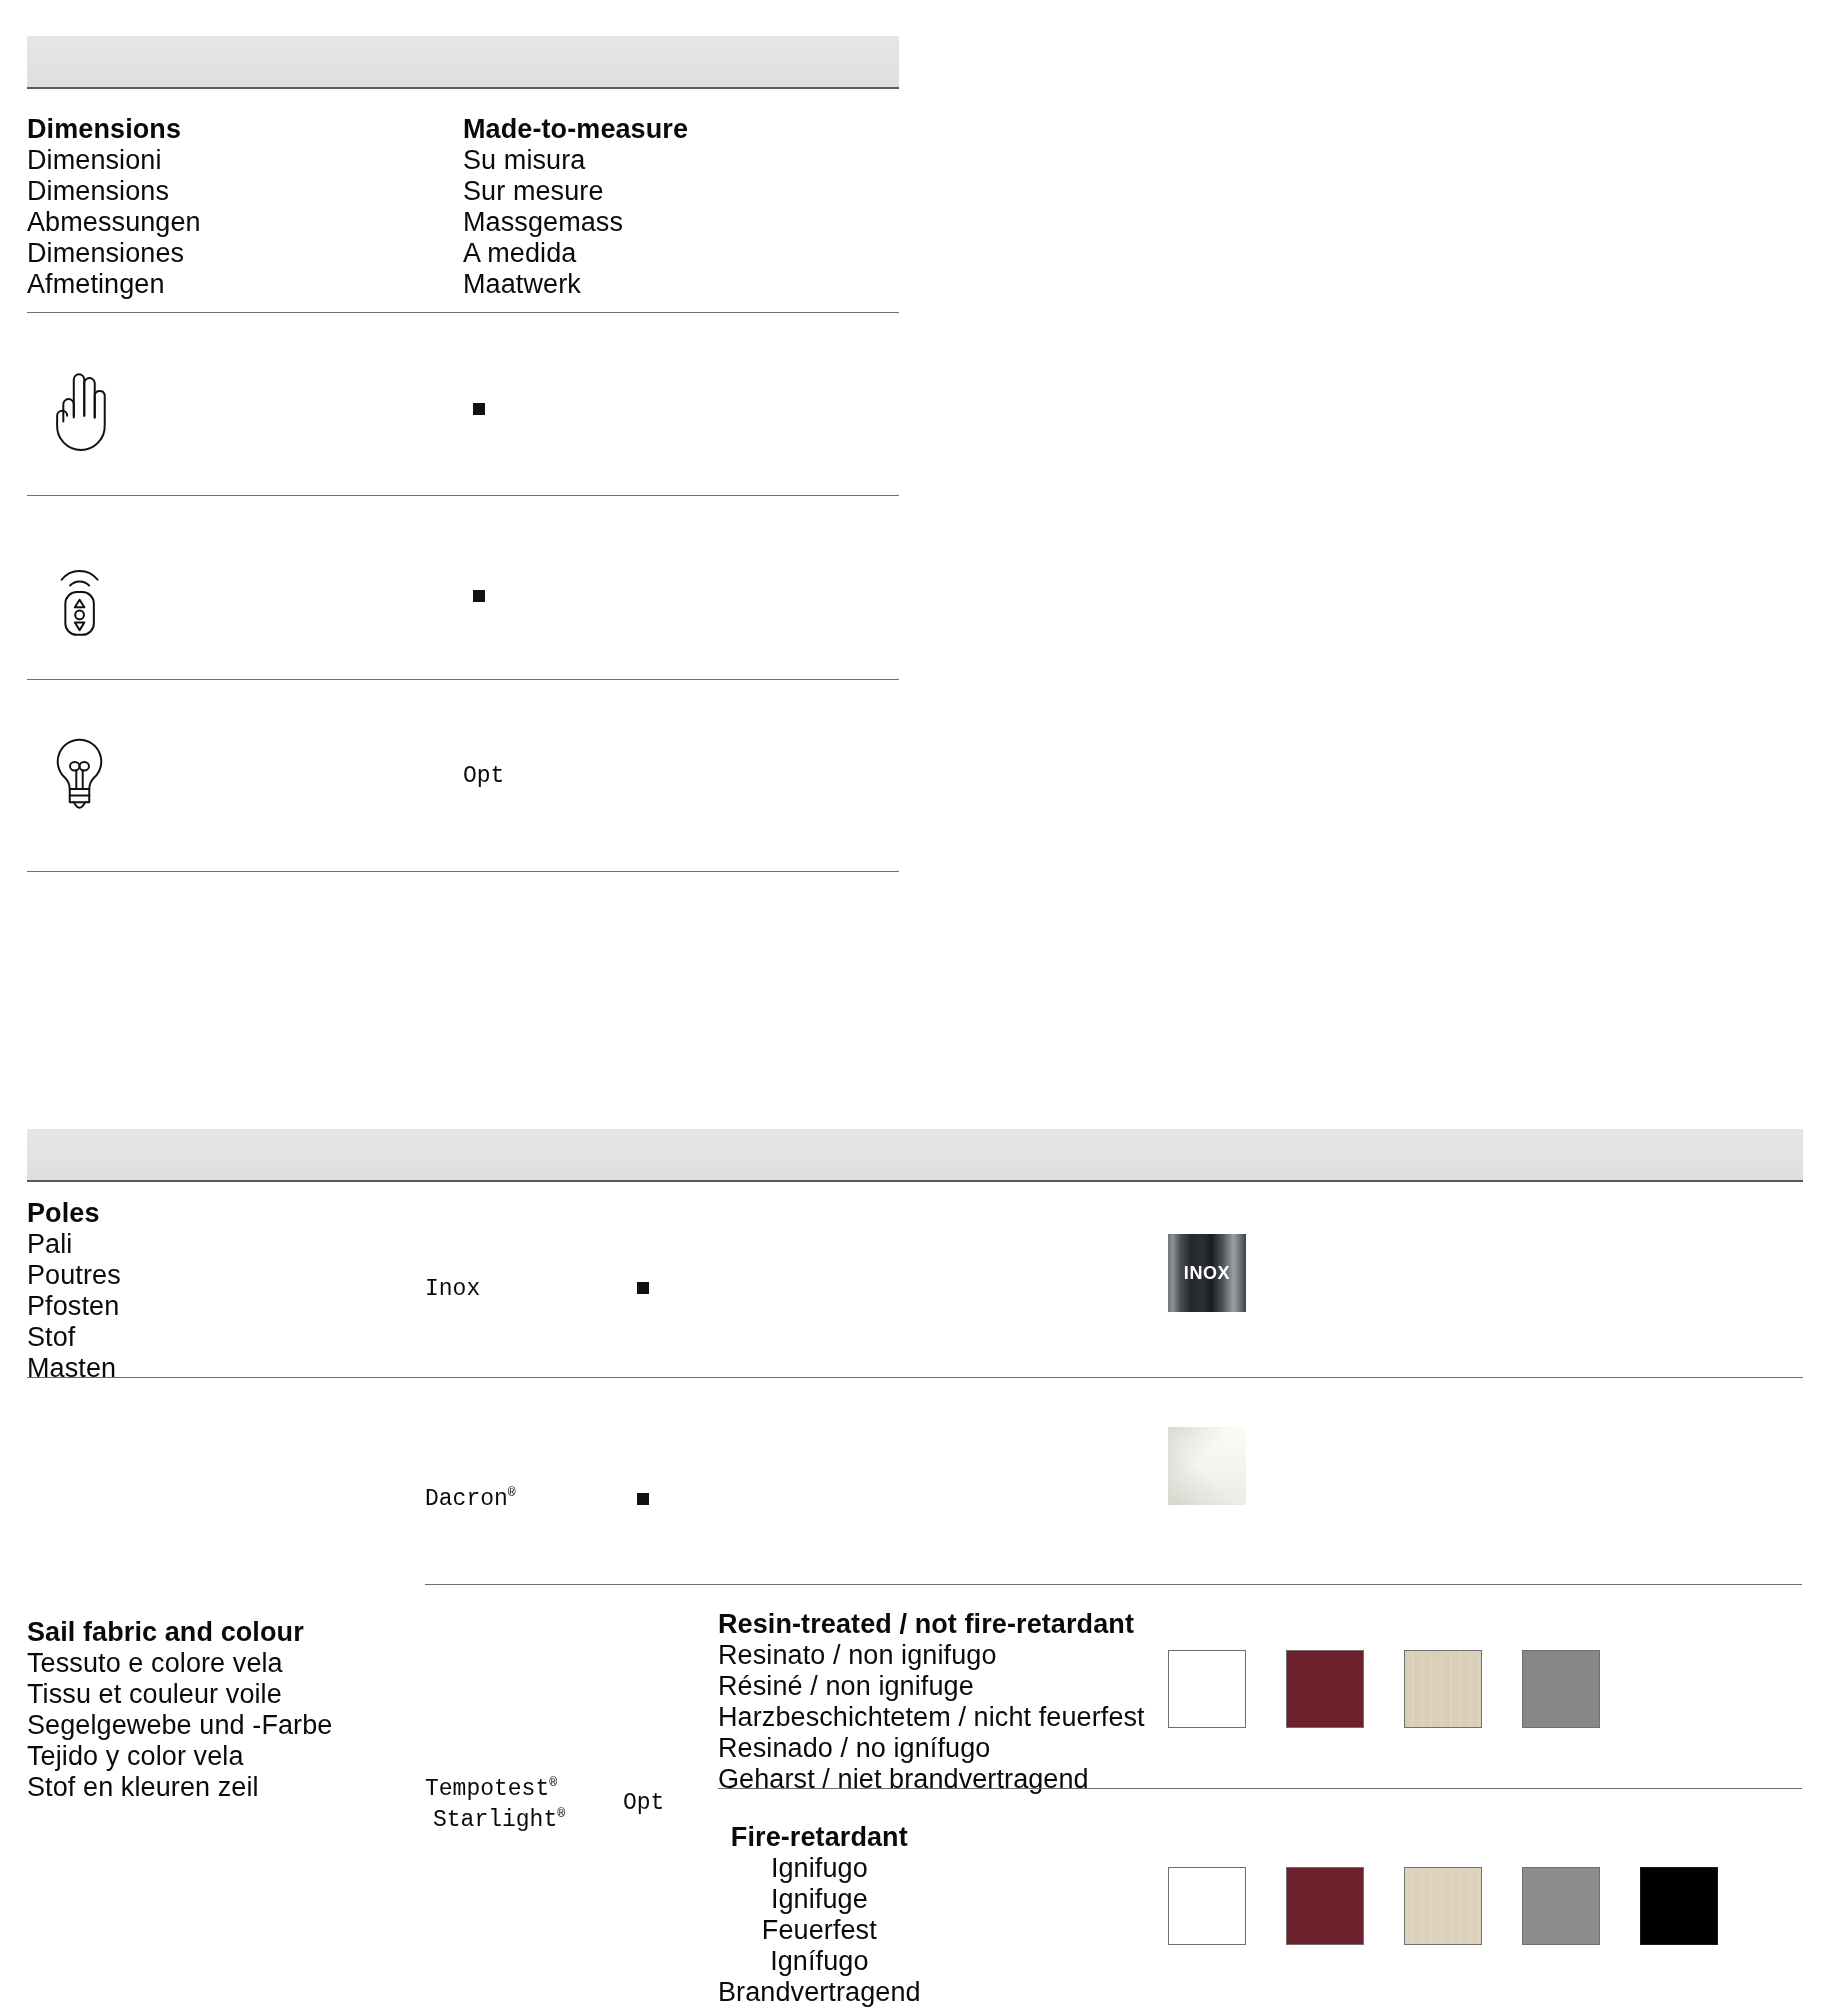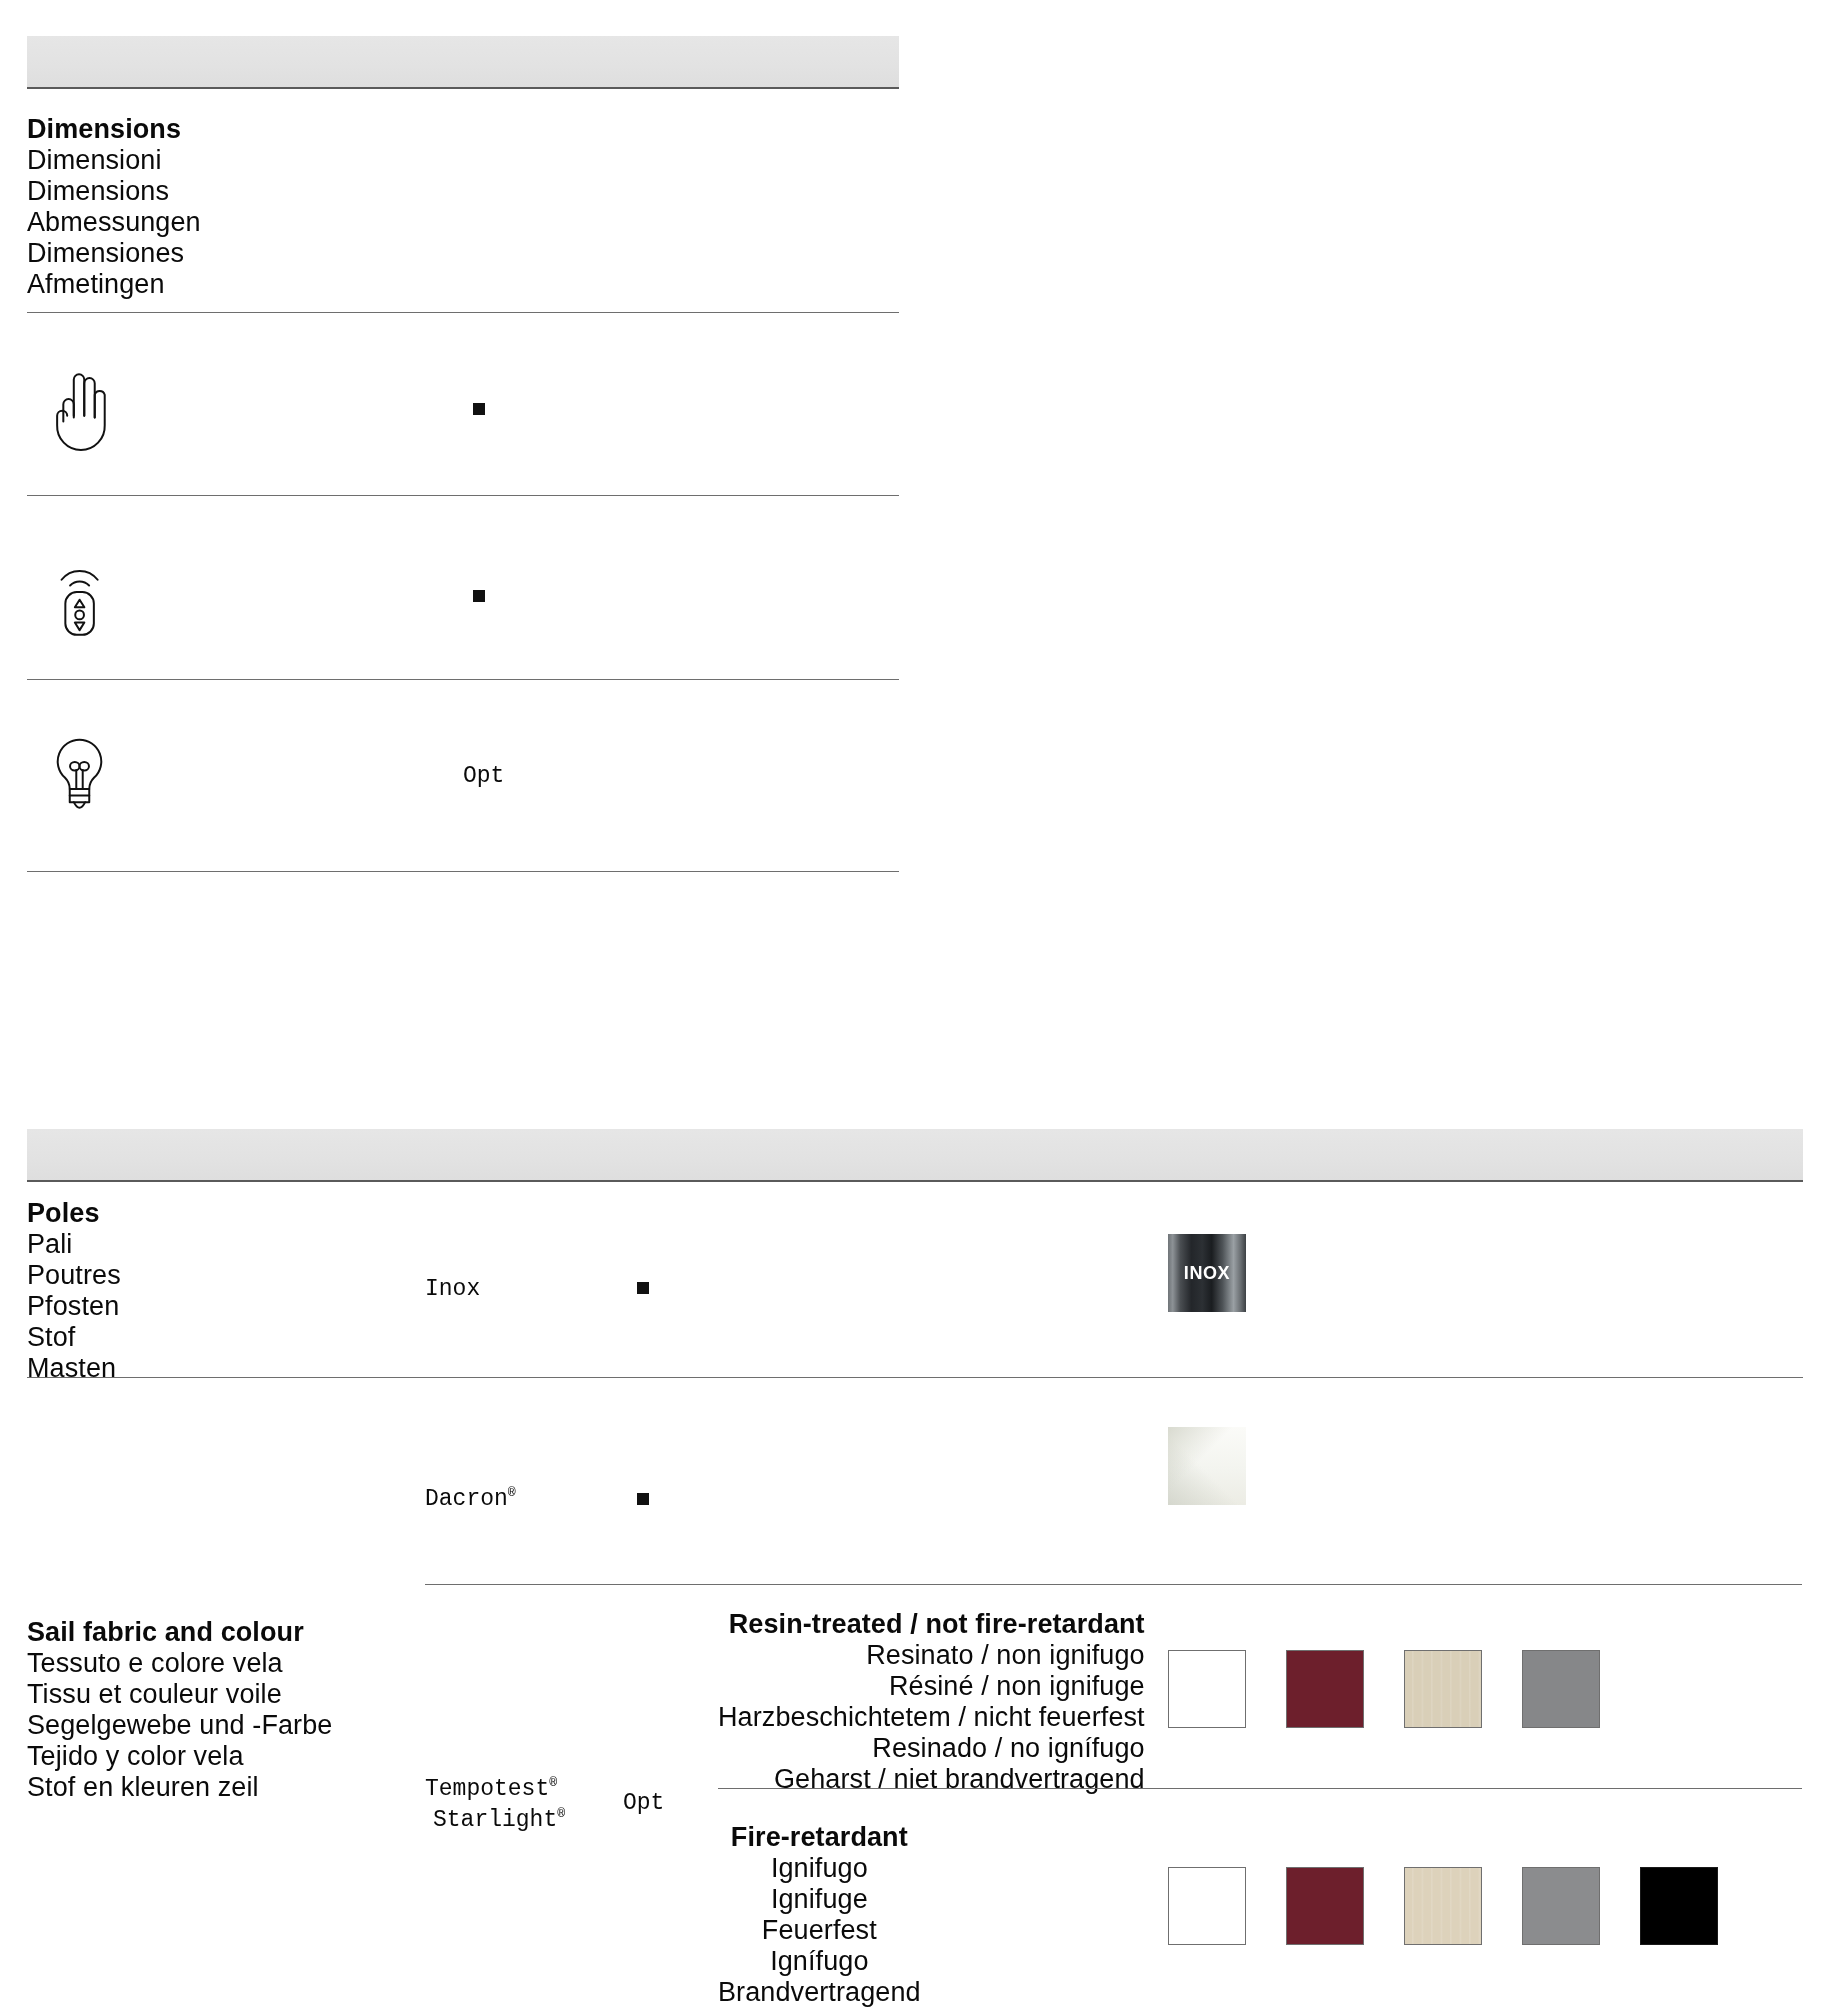--- a/index.html
+++ b/index.html
@@ -121,20 +121,28 @@
 
   <div class="langstack" style="left:27px; top:114px;">
     <div class="lead">Dimensions</div>
     <div>Dimensioni</div>
     <div>Dimensions</div>
     <div>Abmessungen</div>
     <div>Dimensiones</div>
     <div>Afmetingen</div>
   </div>
 
+  <div class="langstack" style="left:463px; top:114px;">
+    <div class="lead">Made-to-measure</div>
+    <div>Su misura</div>
+    <div>Sur mesure</div>
+    <div>Massgemass</div>
+    <div>A medida</div>
+    <div>Maatwerk</div>
+  </div>
 
   <div class="rule" style="left:27px; top:312px; width:872px;"></div>
 
   <div class="icon" style="left:50px; top:366px;">
     <svg width="59" height="88" viewBox="0 0 62 92" fill="none" stroke="#111" stroke-width="2.1" stroke-linecap="round" stroke-linejoin="round">
       <path d="M14 58 L14 40 a5.5 5.5 0 0 1 11 0 L25 54"></path>
       <path d="M25 52 L25 14 a5.5 5.5 0 0 1 11 0 L36 52"></path>
       <path d="M36 52 L36 18 a5.5 5.5 0 0 1 11 0 L47 54"></path>
       <path d="M47 54 L47 30 a5.5 5.5 0 0 1 10.5 0 L57.5 62
                a25 25 0 0 1 -25 26
@@ -212,21 +220,21 @@
   </div>
 
   <div class="label sup-host" style="left:425px; top:1774px;">
     <span>Tempotest</span><sup>®</sup>
   </div>
   <div class="label sup-host" style="left:433px; top:1805px;">
     <span>Starlight</span><sup>®</sup>
   </div>
   <div class="label" style="left:623px; top:1788px;">Opt</div>
 
-  <div class="langstack" style="left:718px; top:1609px;text-align:right;">
+  <div class="langstack" style="left:718px; top:1609px;">
     <div class="lead">Resin-treated / not fire-retardant</div>
     <div>Resinato / non ignifugo</div>
     <div>Résiné / non ignifuge</div>
     <div>Harzbeschichtetem / nicht feuerfest</div>
     <div>Resinado / no ignífugo</div>
     <div>Geharst / niet brandvertragend</div>
   </div>
 
   <div class="swatch" style="left:1168px; top:1650px; background:#ffffff;"></div>
   <div class="swatch" style="left:1286px; top:1650px; background:#6d1f2c;"></div>

